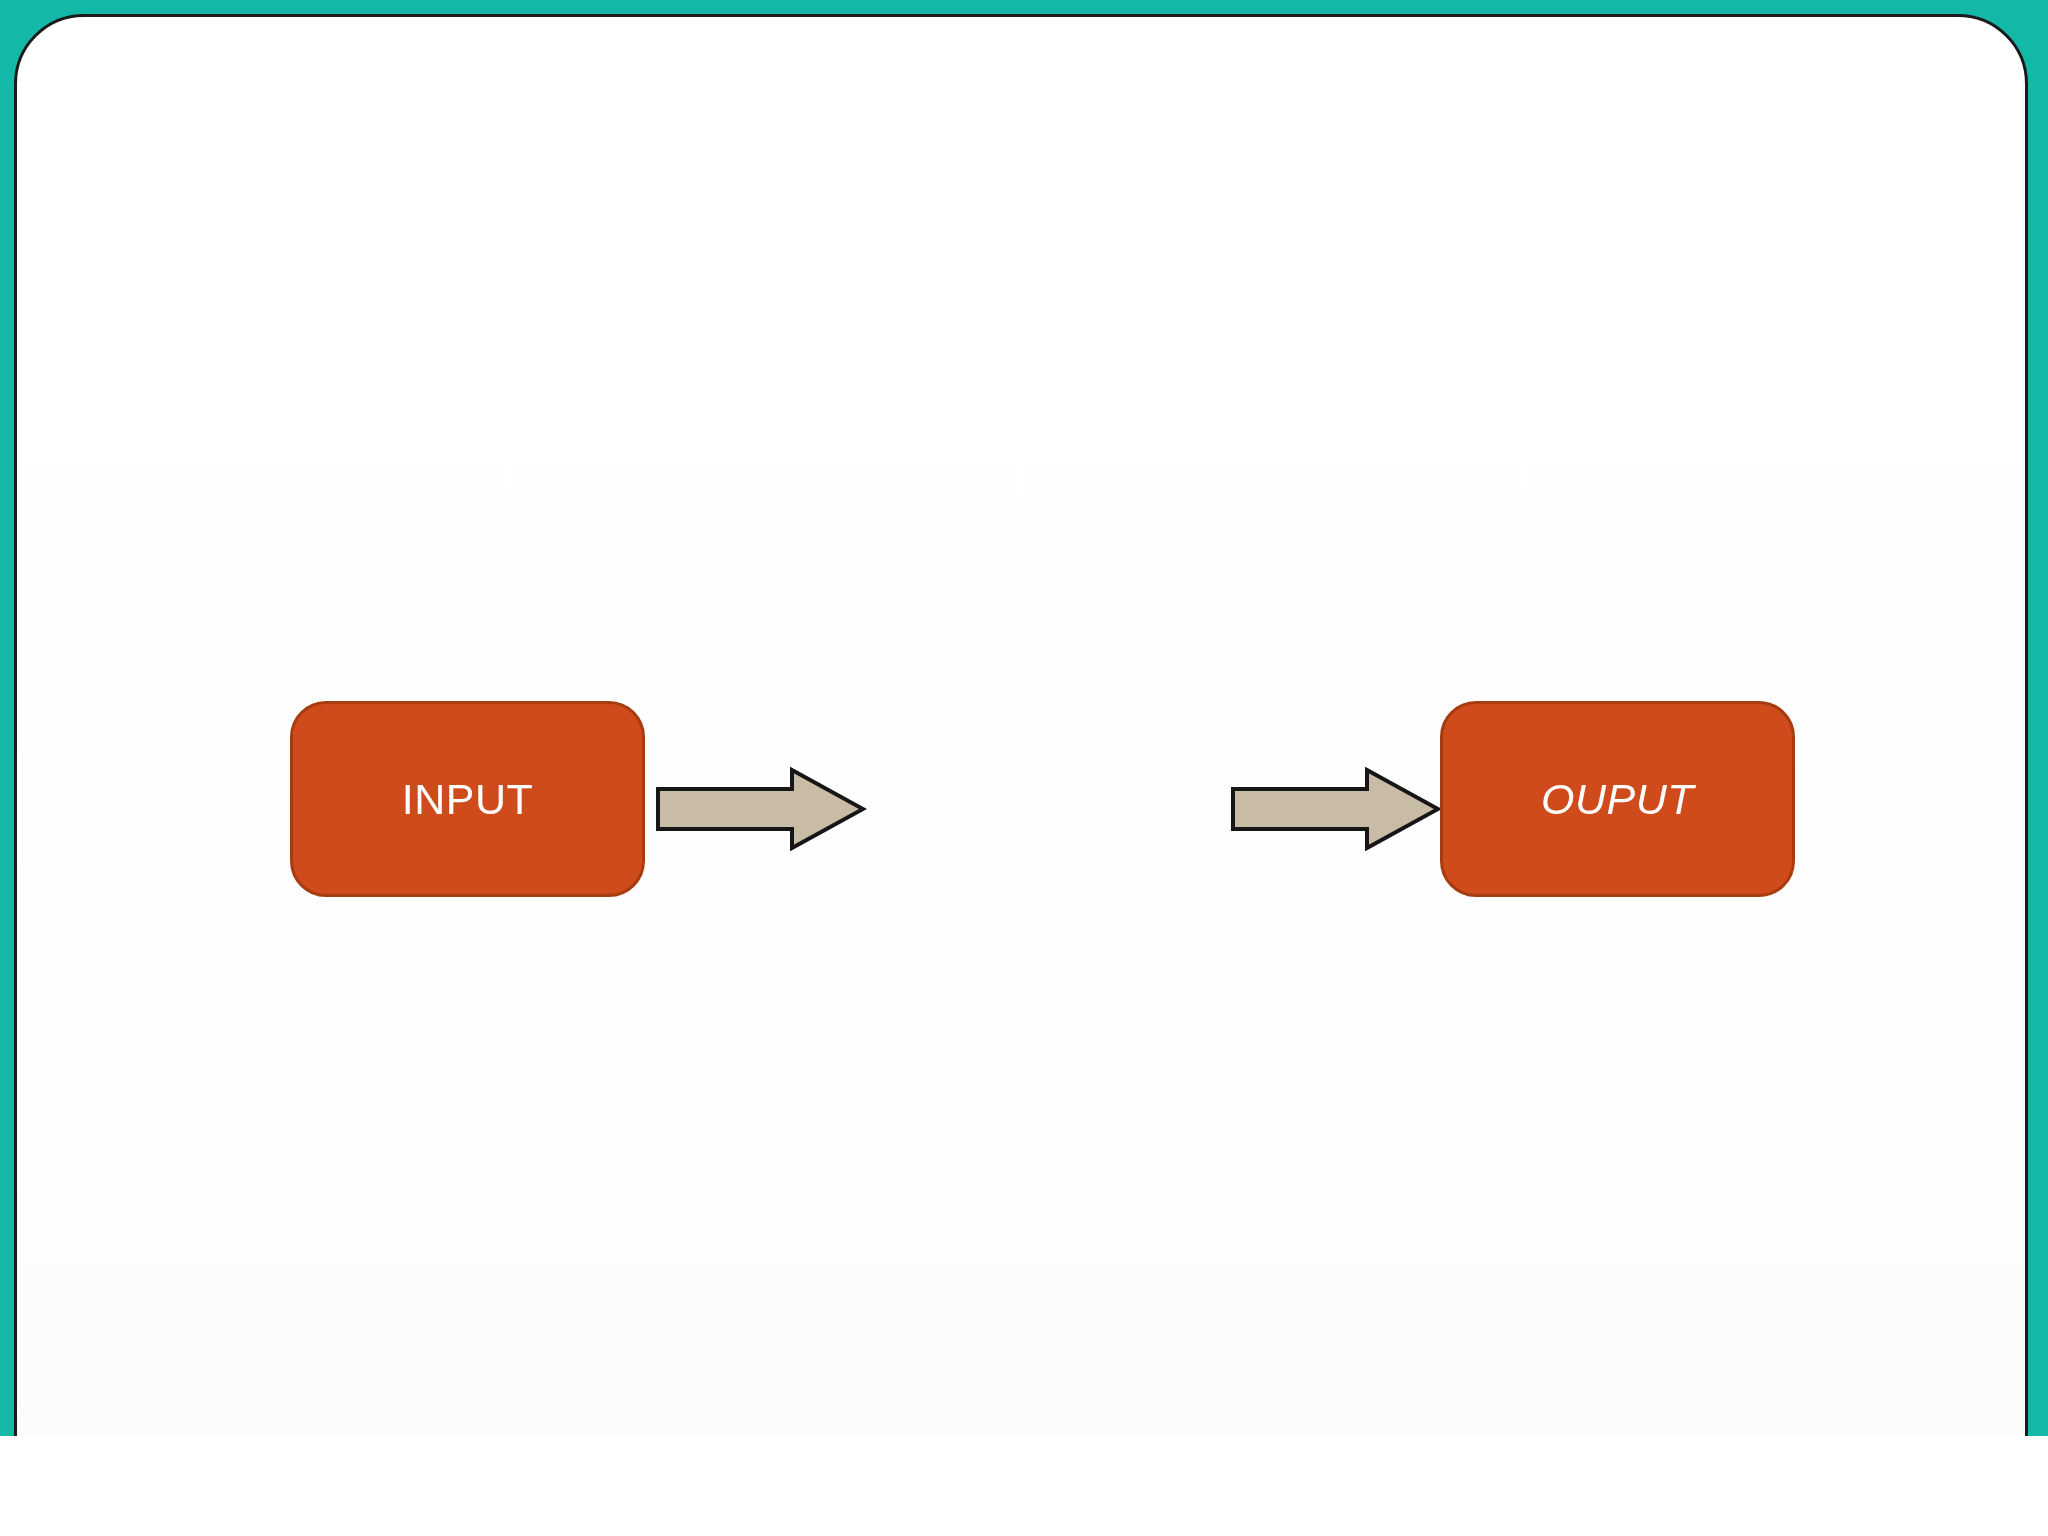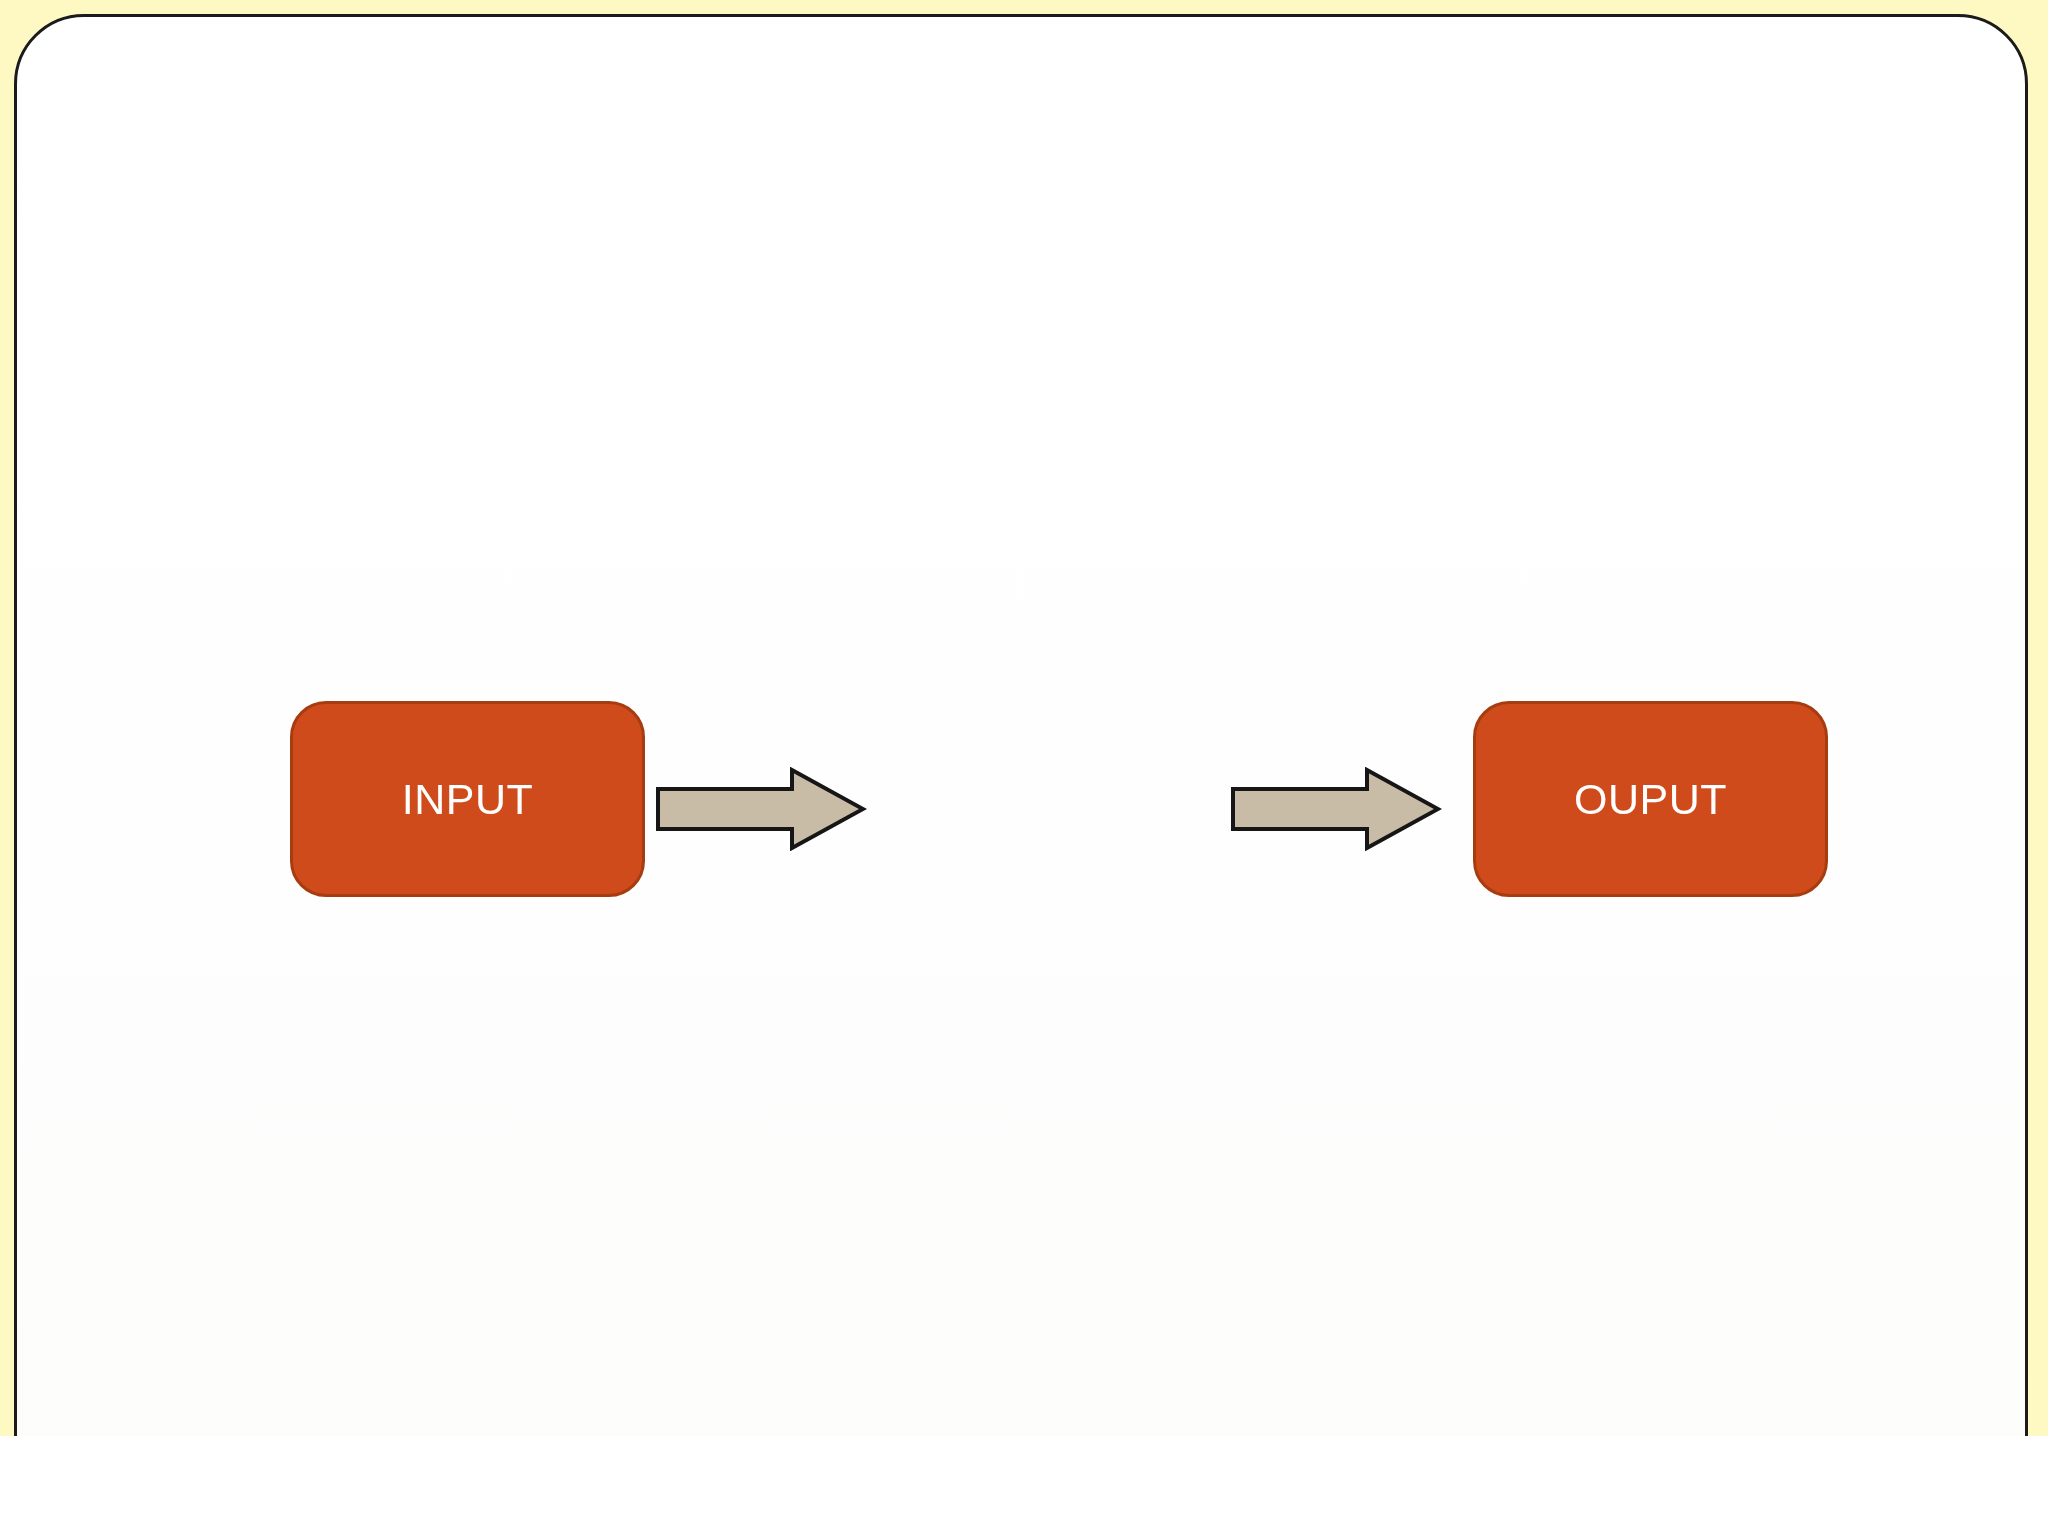--- a/index.html
+++ b/index.html
@@ -7,21 +7,21 @@
     padding: 0;
     background: #ffffff;
     width: 2048px;
     height: 1536px;
     font-family: "Liberation Sans", sans-serif;
   }
   .stage {
     position: relative;
     width: 2048px;
     height: 1436px;
-    background: #fef9c3;
+    background: #14b8a6;
     overflow: hidden;
   }
   .slide-frame {
     position: absolute;
     left: 14px;
     top: 14px;
     width: 2014px;
     height: 1492px;
     border: 3px solid var(--frame-border, #1b1b1b);
     border-radius: 70px;
@@ -43,21 +43,21 @@
   }
   .node-label {
     color: var(--node-text, #ffffff);
     font-size: 43px;
     letter-spacing: 0.5px;
     line-height: 1;
     white-space: nowrap;
   }
   .node-input   { left: 273px; }
   .node-process { left: 847px; }
-  .node-output  { left: 1456px; }
+  .node-output  { left: 1423px; font-style: italic; }
   .connector {
     position: absolute;
     top: 750px;
     width: 211px;
     height: 84px;
   }
   .connector-1 { left: 639px; }
   .connector-2 { left: 1214px; }
   .connector svg { display: block; width: 100%; height: 100%; }
 </style>

